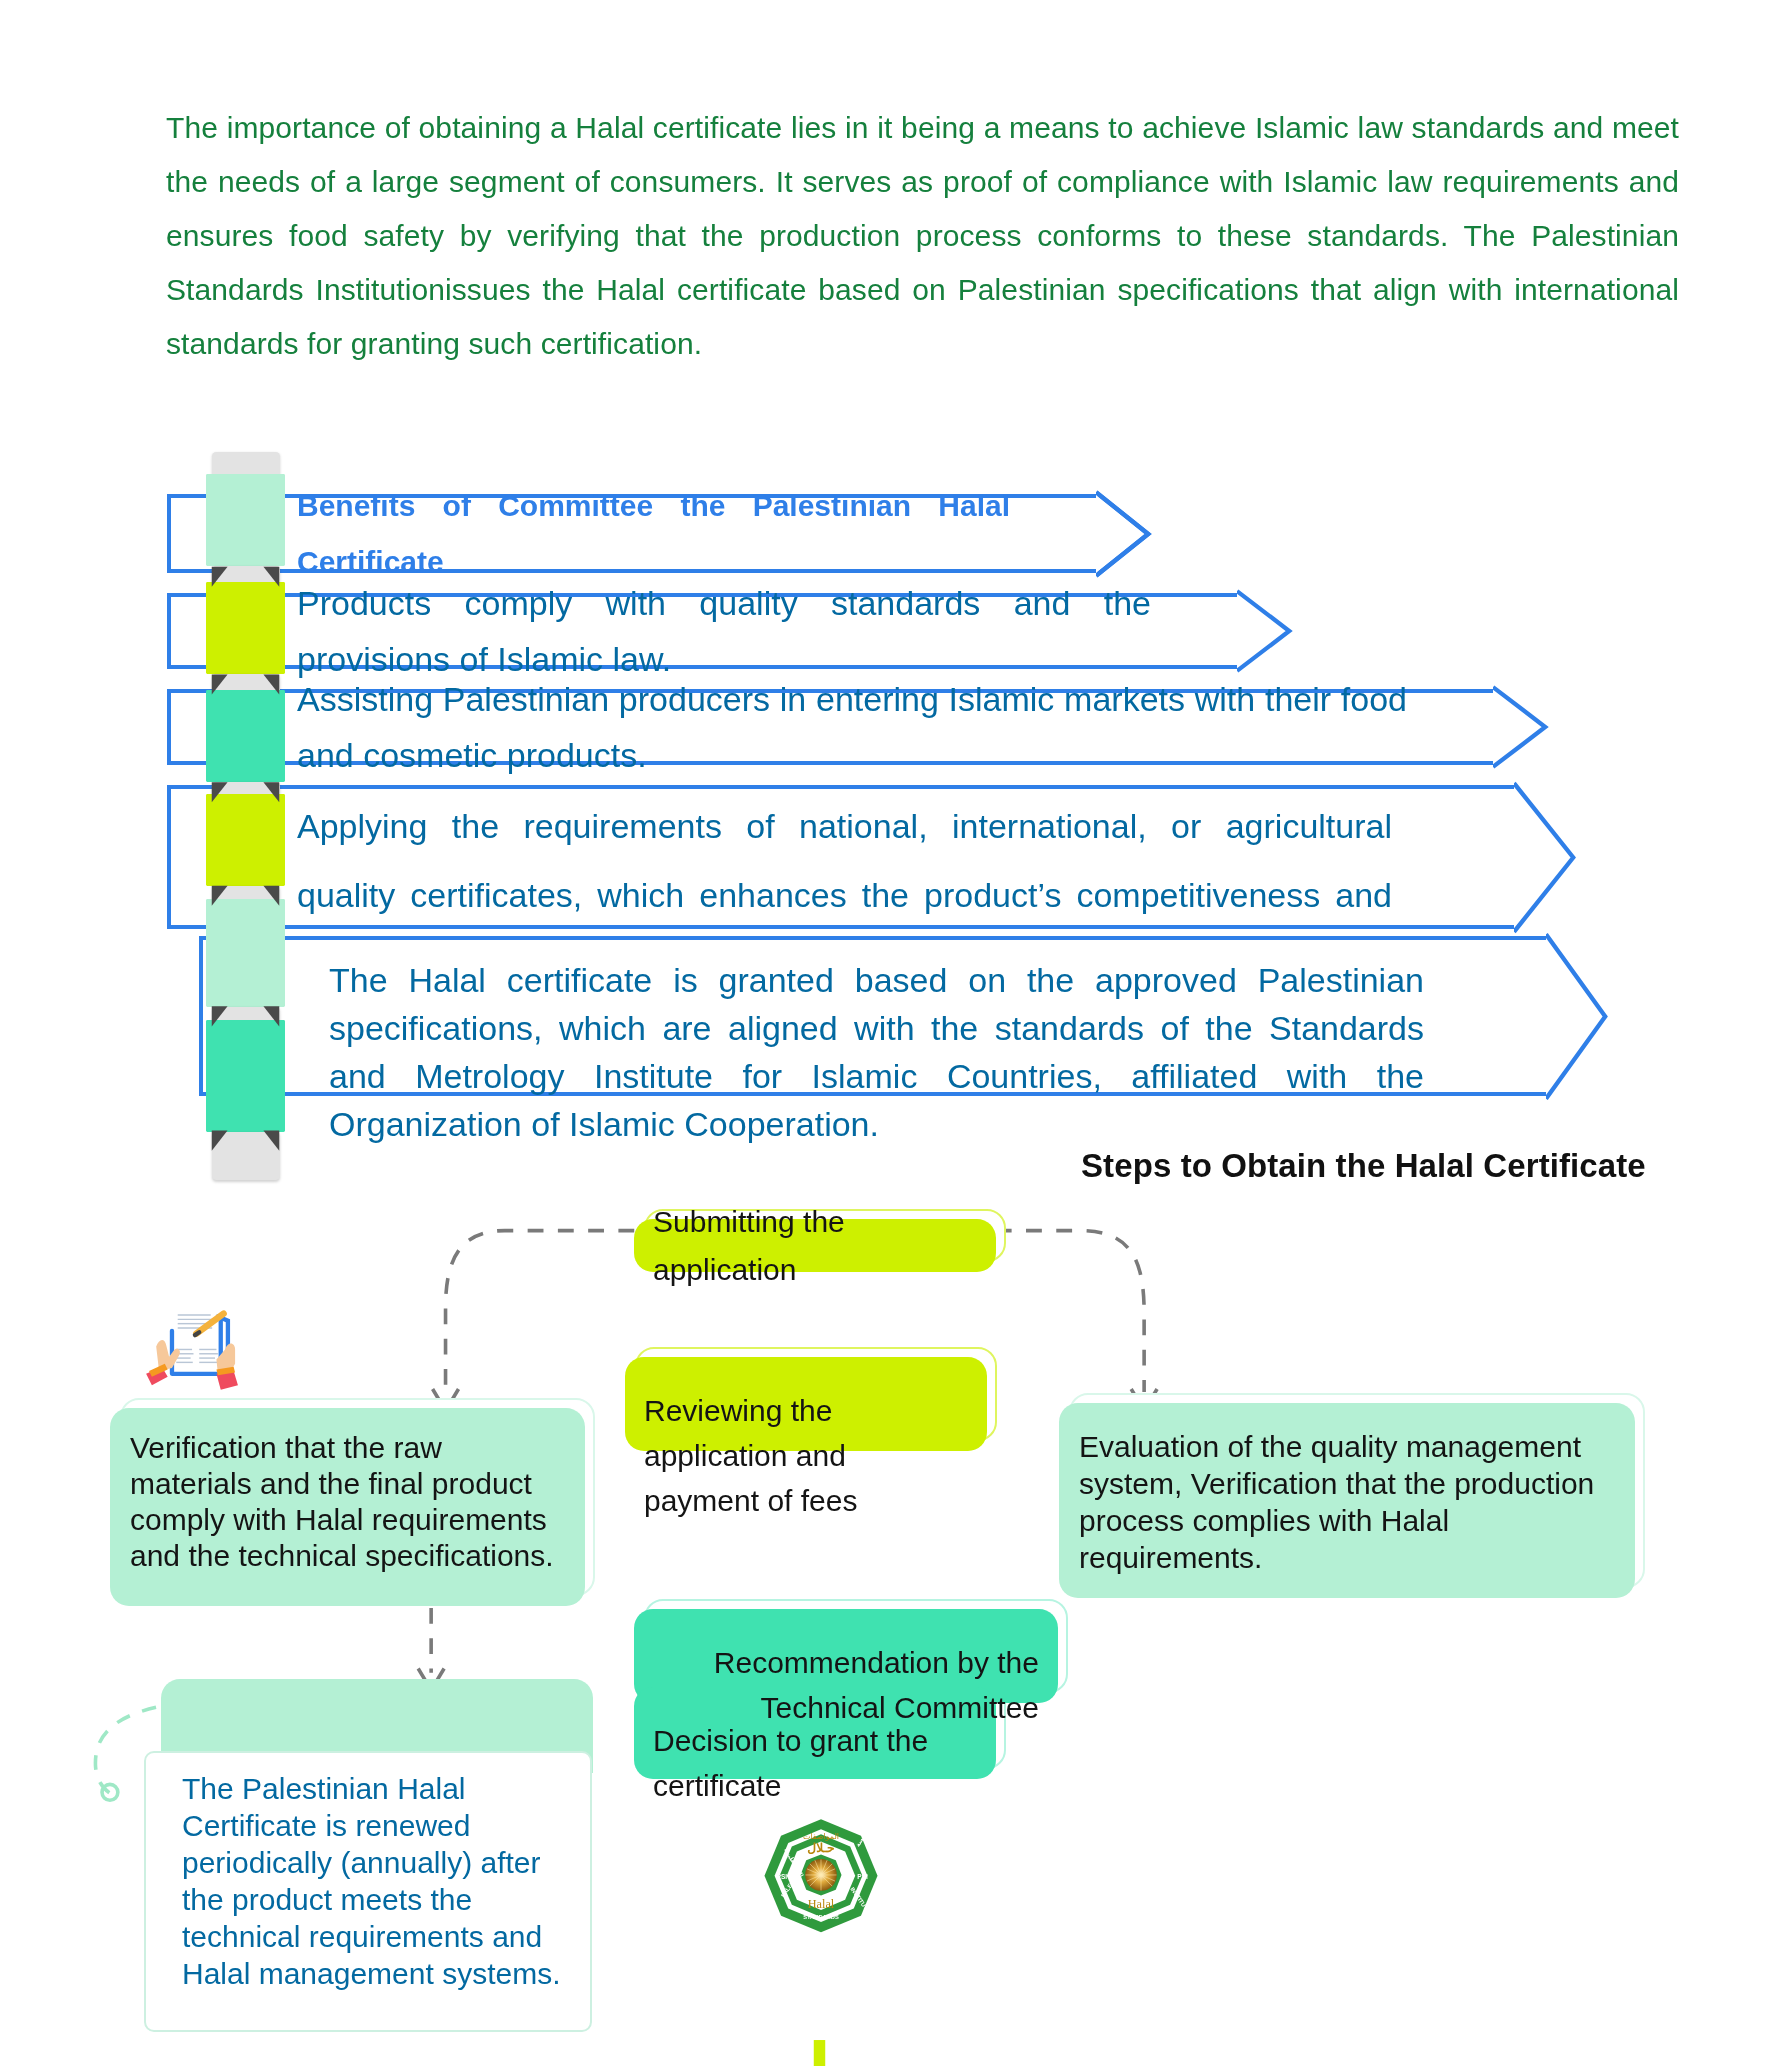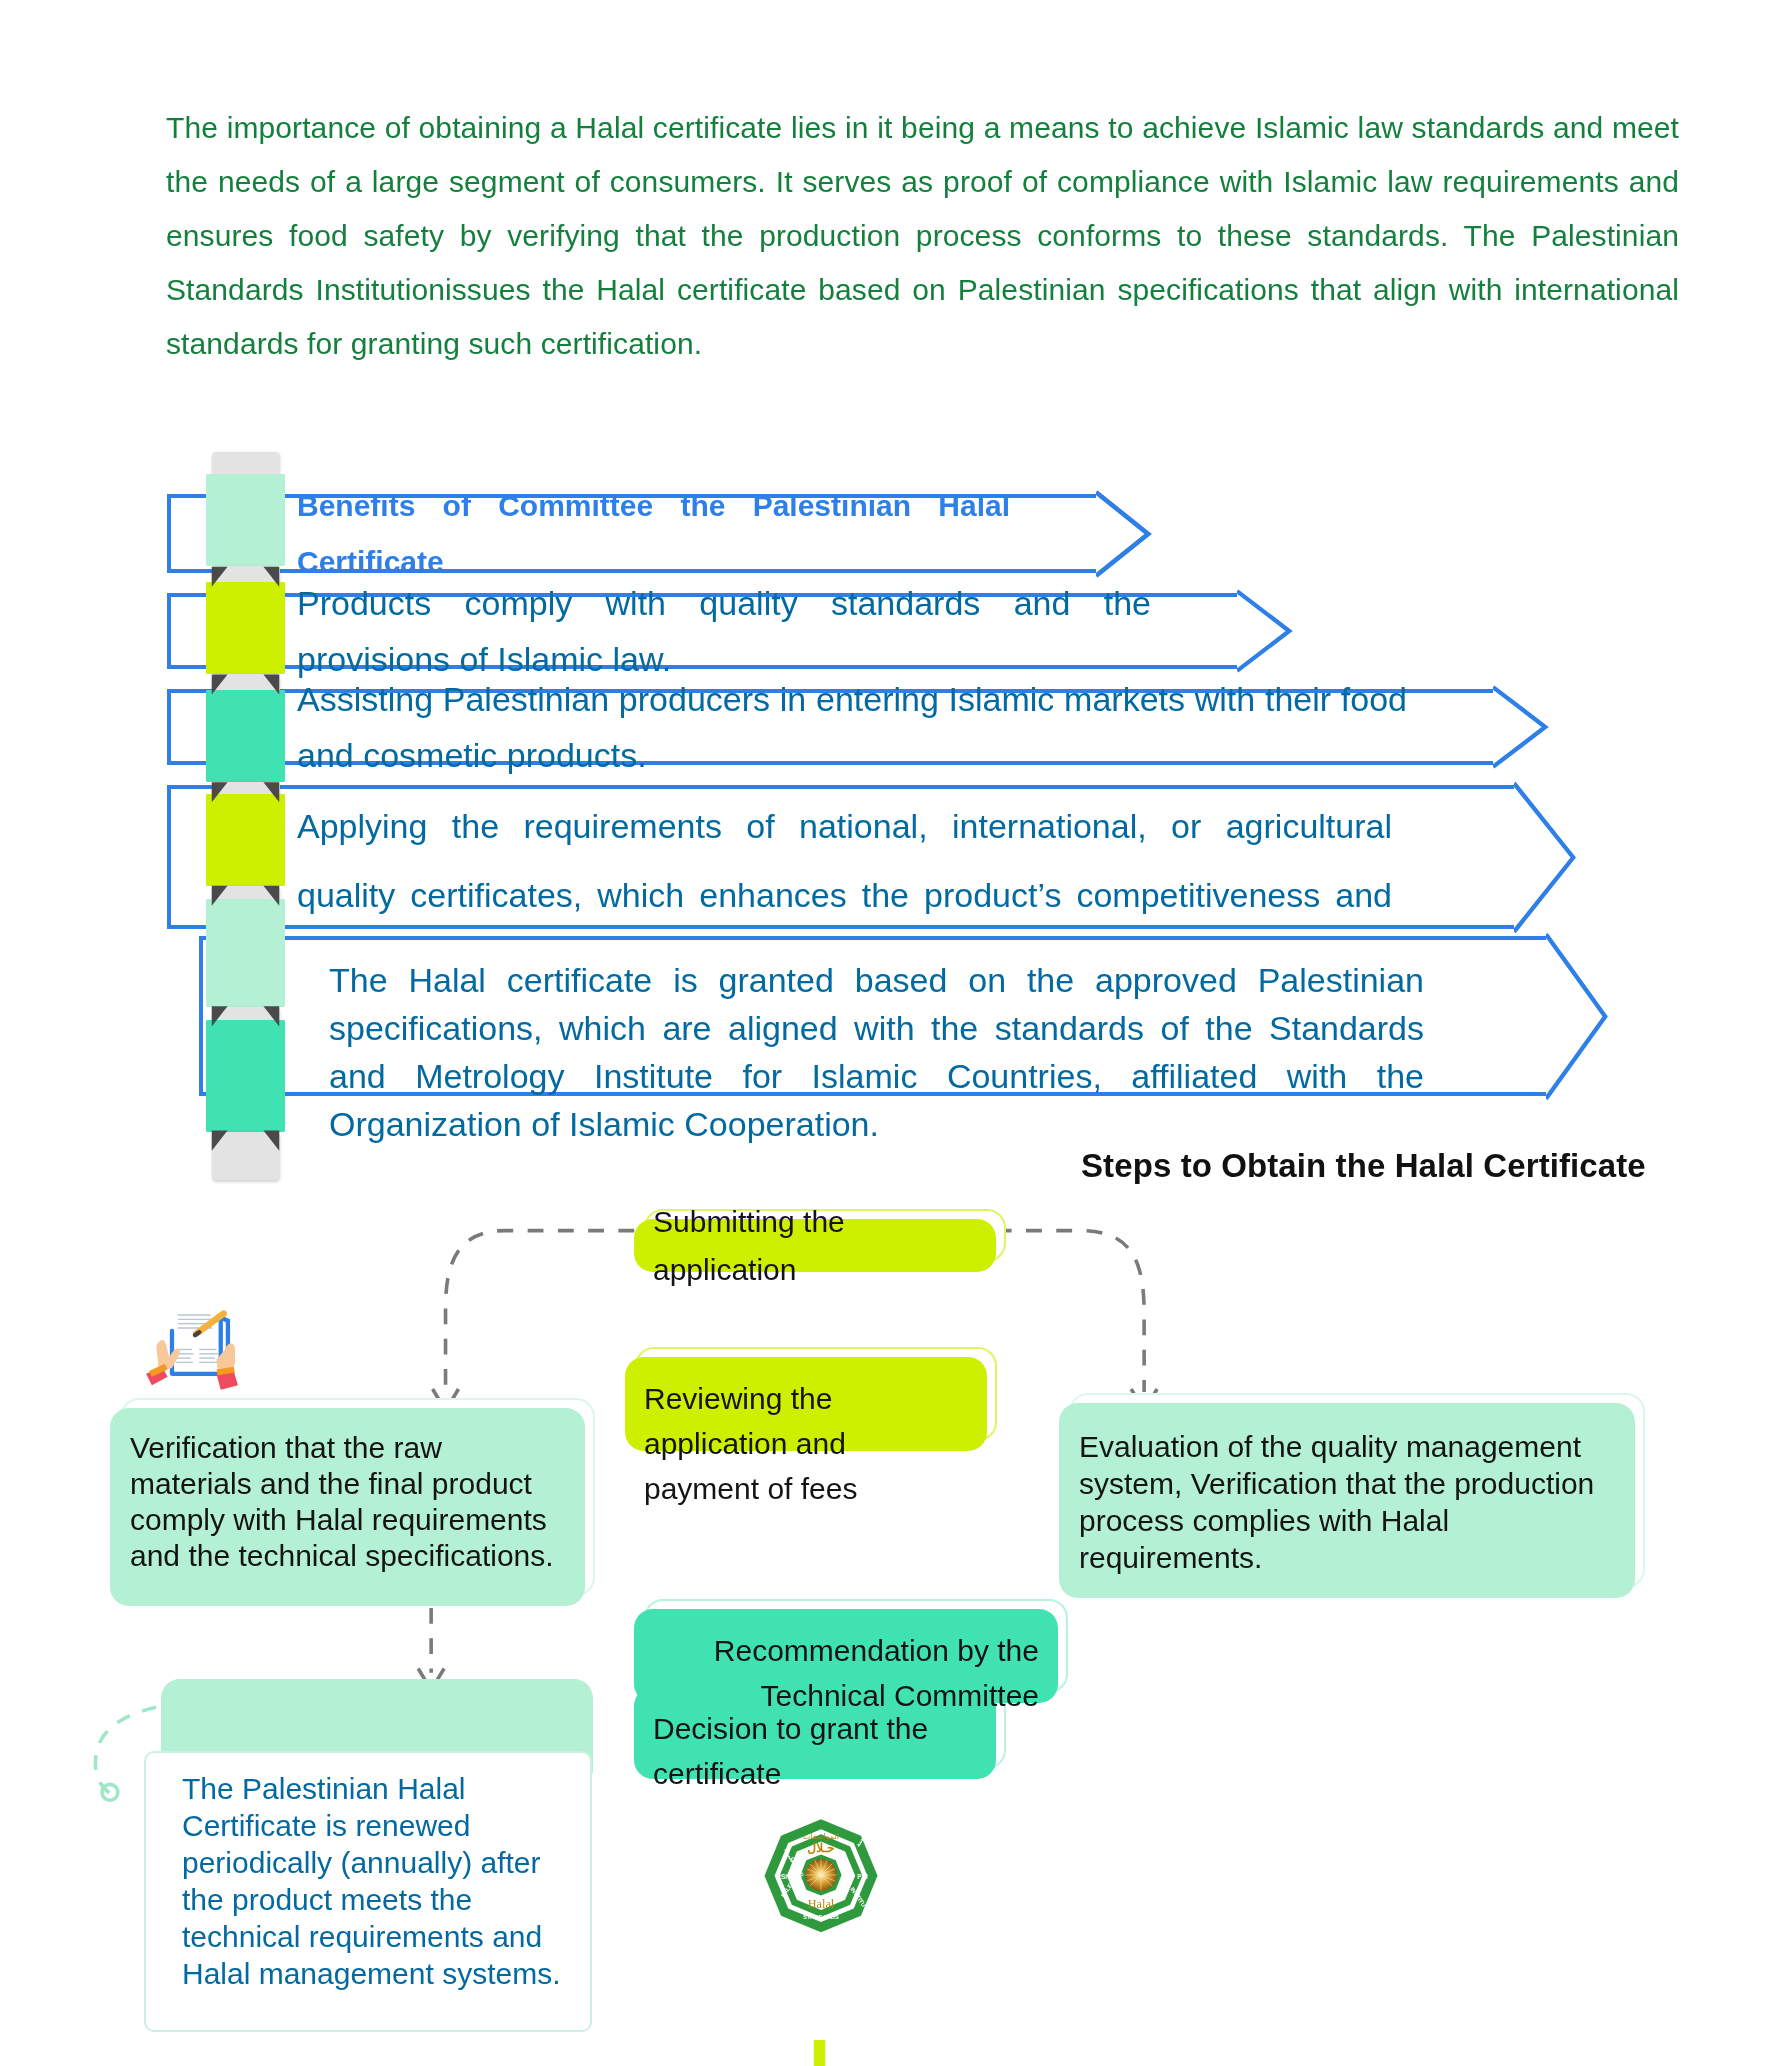--- a/index.html
+++ b/index.html
@@ -74,21 +74,21 @@
   .node .inner{position:relative;z-index:2;width:100%;}
   .node .fill{position:absolute;inset:0;border-radius:19px;z-index:1;}
 
   .n-lime .fill{background:#cdf000;}
   .n-lime .shadowcard{border-color:#dff55e;}
   .n-teal .fill{background:#3fe2b0;}
   .n-teal .shadowcard{border-color:#b6f4e1;}
   .n-mint .fill{background:#b4f0d4;}
   .n-mint .shadowcard{border-color:#d9f7ea;}
 
-  .node.top-align{align-items:flex-start;padding-top:19px;}
+  .node.top-align{align-items:flex-start;padding-top:31px;}
 
   
   .arrow{position:absolute;}
 
   
   .dashed{position:absolute;overflow:visible;}
 
   
   #renew-band{
     position:absolute;left:161px;top:1679px;width:432px;height:94px;

